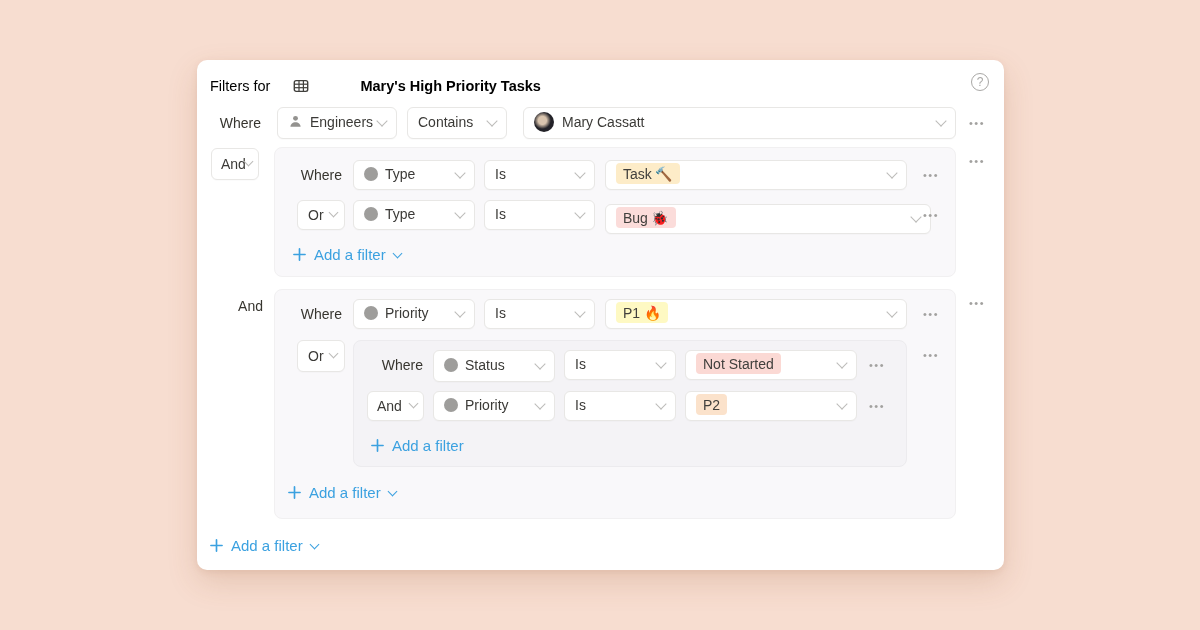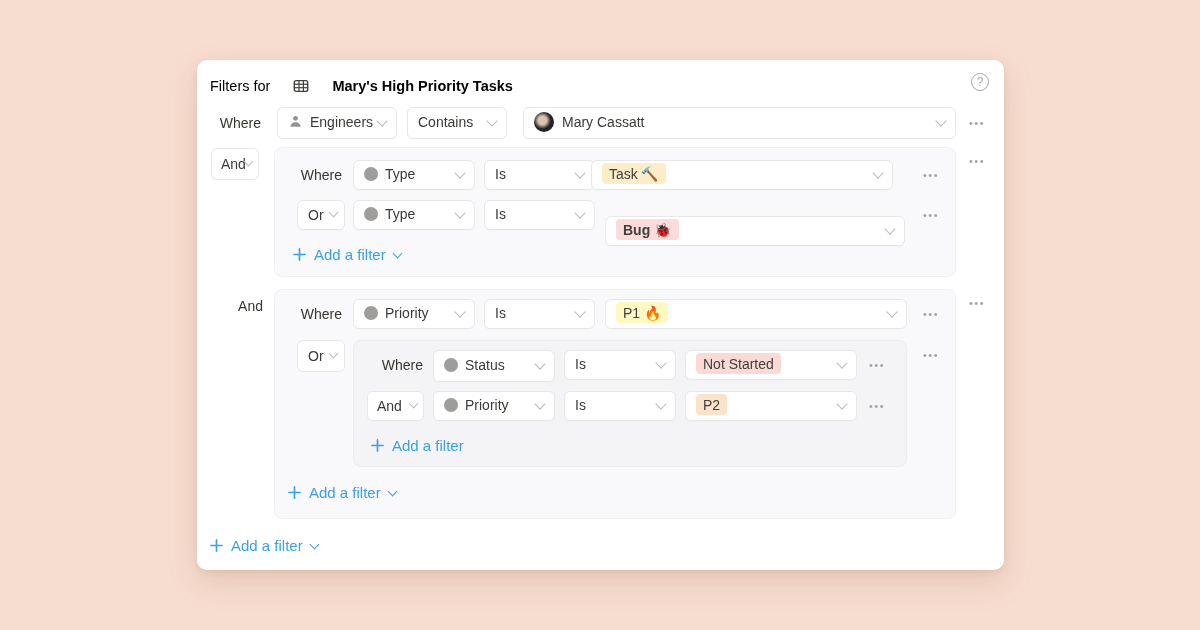--- a/index.html
+++ b/index.html
@@ -3,21 +3,21 @@
 <meta charset="utf-8">
 <style>
   html,body{margin:0;padding:0;}
   body{font-family:"Liberation Sans",sans-serif;}
   .stage{position:relative;width:1200px;height:630px;background:#f7ddd0;overflow:hidden;}
   .card{position:absolute;left:197px;top:60px;width:807px;height:510px;background:#ffffff;
         border-radius:10px;box-shadow:0 12px 30px rgba(150,85,45,.18),0 2px 6px rgba(150,85,45,.10);}
   
   .hdr{position:absolute;left:13px;top:12px;height:22px;display:flex;align-items:flex-end;gap:23px;
        font-size:14.5px;color:#000000;}
-  .hdr-title{font-weight:700;}
+  .hdr-title{font-weight:700;margin-left:28px;}
   .db-icon{display:flex;align-items:center;}
   .help{position:absolute;left:774px;top:13px;width:18px;height:18px;border:1.5px solid #a9a8a6;
         border-radius:50%;color:#a9a8a6;font-size:12px;display:flex;align-items:center;
         justify-content:center;cursor:pointer;box-sizing:border-box;}
   
   .lead{position:absolute;font-size:14px;color:#37352f;text-align:right;}
   .sel{position:absolute;background:#fff;border:1px solid #e8e7e5;border-radius:6px;display:flex;
        align-items:center;padding:0 26px 3px 10px;box-sizing:border-box;font-size:14px;color:#3b3a37;
        box-shadow:0 1px 1px rgba(0,0,0,.02);cursor:pointer;white-space:nowrap;}
   .sel .chev{position:absolute;right:10px;top:50%;margin-top:-6px;}
@@ -103,21 +103,21 @@
         <span class="icn circ">
             <span class="chev"></span>
           </span>
         <span>Type</span>
         <span class="chev"></span>
       </div>
       <div class="sel" style="left:209px;top:12px;width:111px;height:30px;">
         <span>Is</span>
         <span class="chev"></span>
       </div>
-      <div class="sel" style="left:316px;top:12px;width:302px;height:30px;">
+      <div class="sel" style="left:330px;top:12px;width:302px;height:30px;">
         <span class="tag" style="background-color: rgb(253, 236, 200);">Task 🔨</span>
         <span class="chev"></span>
       </div>
       <div class="dots" style="left:638px;top:12px;width:36px;height:30px;">
         <span>•••</span>
       </div>
 
       <div class="sel" style="left:22px;top:52px;width:48px;height:30px;padding:0 16px 0 10px;">
         <span>Or</span>
         <span class="chev" style="right:7px;width:6px;height:6px;"></span>
@@ -126,21 +126,21 @@
         <span class="icn circ">
             <span class="chev"></span>
           </span>
         <span>Type</span>
         <span class="chev"></span>
       </div>
       <div class="sel" style="left:209px;top:52px;width:111px;height:30px;">
         <span>Is</span>
         <span class="chev"></span>
       </div>
-      <div class="sel" style="left:330px;top:68px;width:300px;height:30px;font-weight:bold;">
+      <div class="sel" style="left:330px;top:56px;width:326px;height:30px;">
         <span class="tag" style="background-color: rgb(251, 220, 218);">Bug 🐞</span>
         <span class="chev"></span>
       </div>
       <div class="dots" style="left:638px;top:52px;width:36px;height:30px;">
         <span>•••</span>
       </div>
 
       <div class="addf" style="left:18px;top:98px;">
         <svg width="13" height="13" viewBox="0 0 14 14">
             <path d="M7 1v12M1 7h12" stroke="#3ba1e0" stroke-width="1.8" stroke-linecap="round" fill="none"></path>

